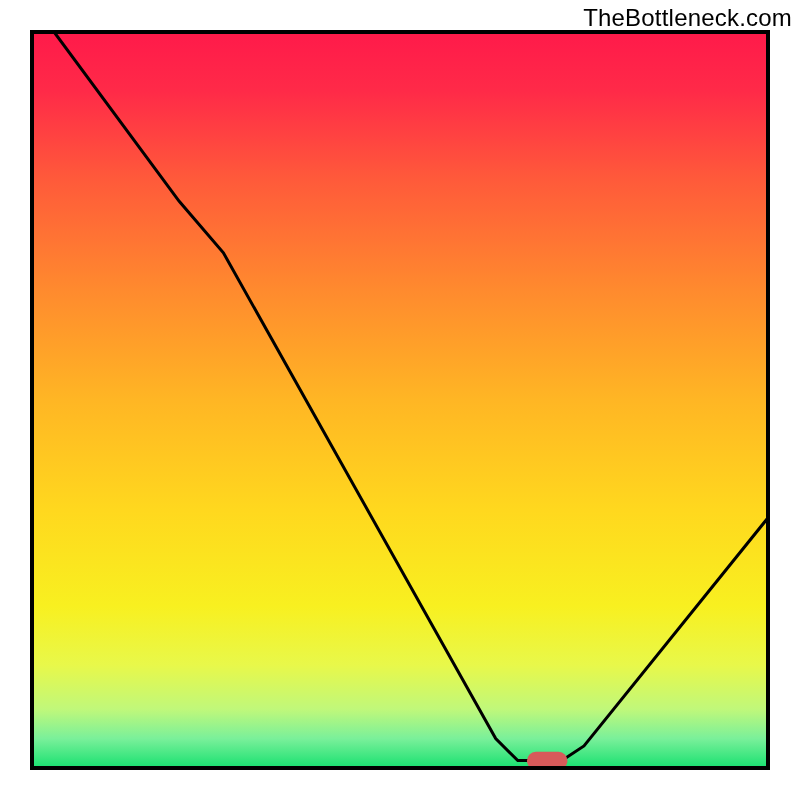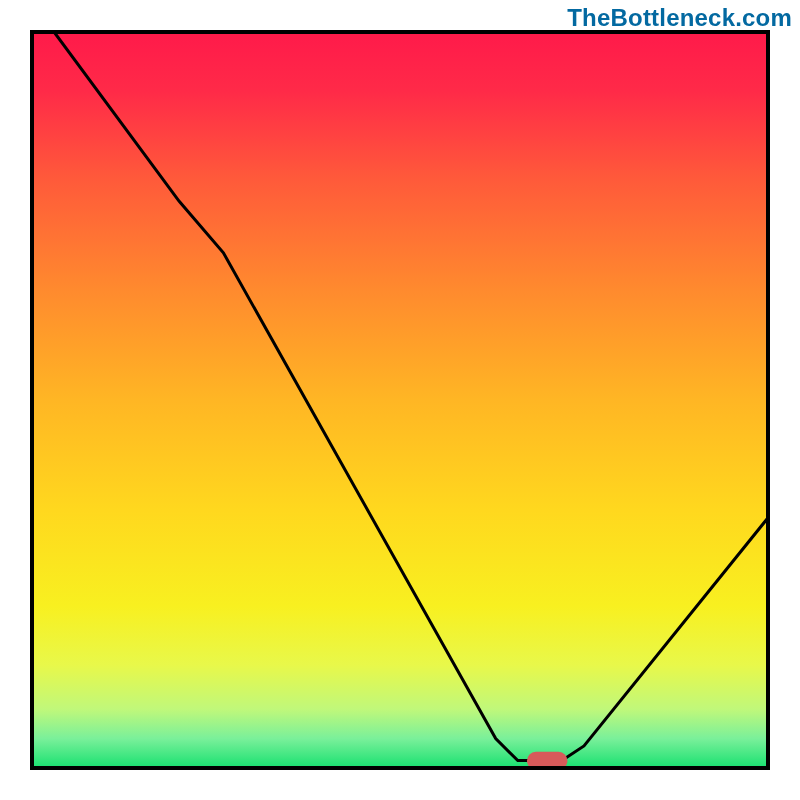--- a/index.html
+++ b/index.html
@@ -17,22 +17,22 @@
     height: 800px;
   }
   svg {
     display: block;
   }
   .watermark {
     position: absolute;
     top: 4px;
     right: 8px;
     font-size: 24px;
-    font-weight: 700;
-    color: #0369a1;
+    font-weight: 400;
+    color: #000000;
     font-family: Arial, Helvetica, sans-serif;
     letter-spacing: 0.2px;
   }
 </style>
 </head>
 <body>
 
 <div class="wrap">
 
   <svg width="800" height="800" viewBox="0 0 800 800">

